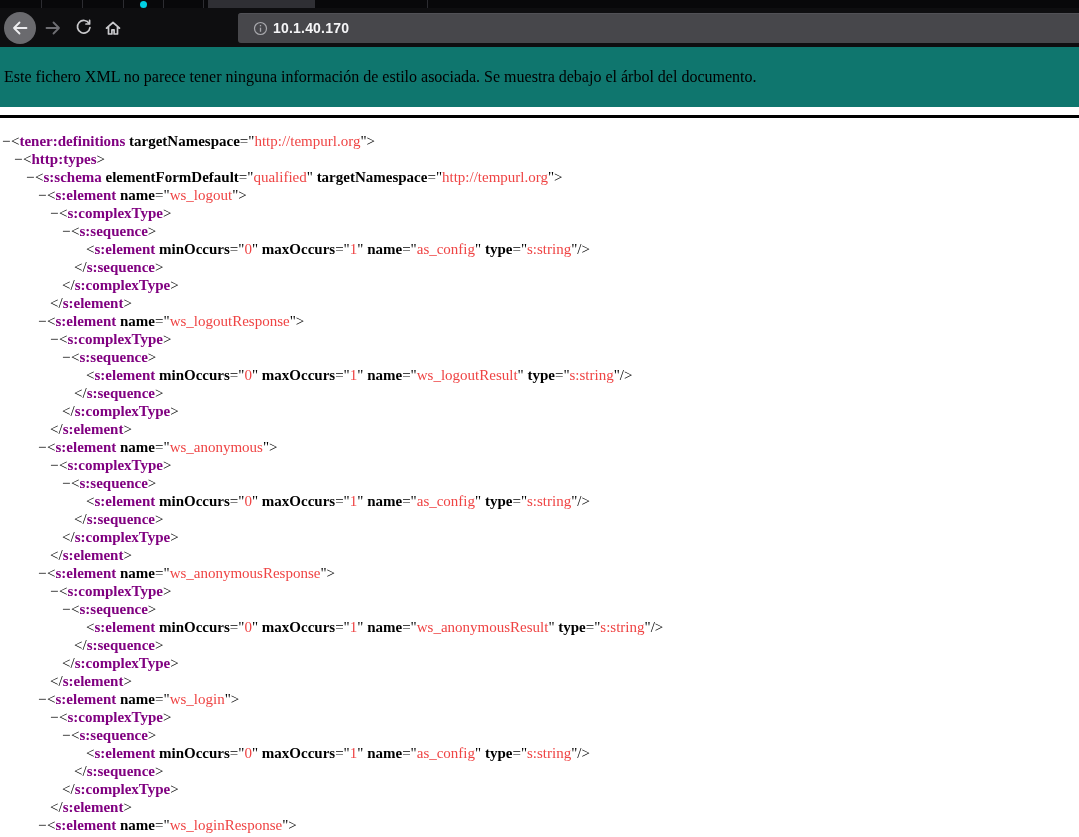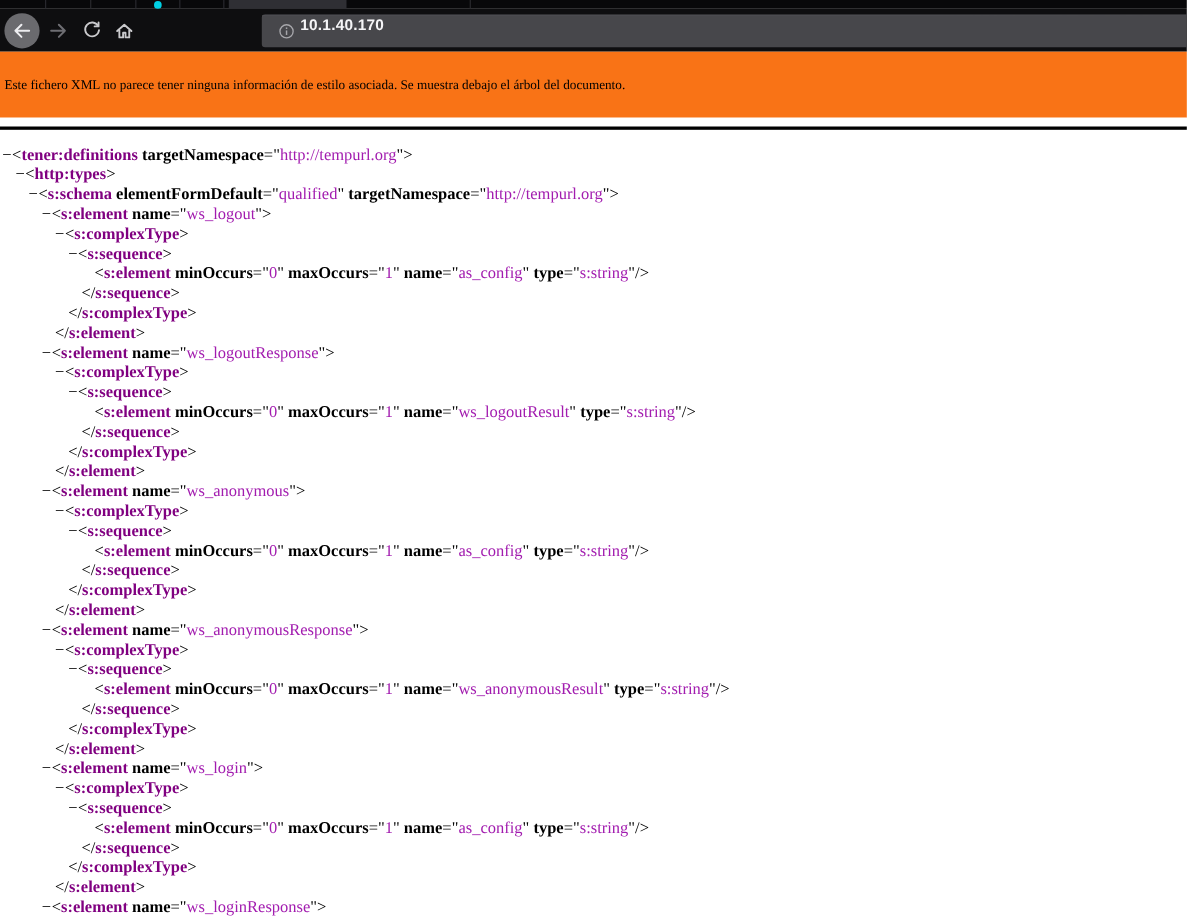--- a/index.html
+++ b/index.html
@@ -20,43 +20,43 @@
   .nav-btn { width:30px; height:30px; display:flex; align-items:center; justify-content:center; flex:0 0 auto; }
   .back-btn { width:32px; height:32px; border-radius:50%; background:#6a6a6e; margin-right:2px; }
   .nav-btn svg { display:block; }
   .icon-stroke { fill:none; stroke:#c9c9cc; stroke-width:1.7; stroke-linecap:round; stroke-linejoin:round; }
   .icon-stroke-bright { fill:none; stroke:#ededf0; stroke-width:1.8; stroke-linecap:round; stroke-linejoin:round; }
   .icon-dim { fill:none; stroke:#6e6e73; stroke-width:1.8; stroke-linecap:round; stroke-linejoin:round; }
 
   .urlbar {
     margin-left:110px; flex:1 1 auto; height:30px; background:#47474b;
     border-top:1px solid #515156; border-radius:3px 0 0 3px;
-    display:flex; align-items:flex-start; padding-left:9px;
+    display:flex; align-items:center; padding-left:9px;
     font-family:"Liberation Sans","DejaVu Sans",sans-serif; font-size:14px;
     white-space:nowrap; overflow:hidden;
   }
   .site-info { width:26px; height:30px; display:flex; align-items:center; justify-content:center; flex:0 0 auto; }
   .url-host { color:#f5f5f7; font-weight:600; letter-spacing:.2px; }
   .url-path { color:#9b9ba0; letter-spacing:.2px; }
 
   
   .msgbar {
-    height:60px; background:#f97316; display:flex; align-items:center;
-    padding-left:4px; font-size:12px; color:#000;text-align:right;
+    height:60px; background:#0f766e; display:flex; align-items:center;
+    padding-left:4px; font-size:16px; color:#000;text-align:right;
   }
   .gap { height:8px; background:#ffffff; }
   .divider { height:3px; background:#000000; }
 
   .content { padding-top:14px; font-size:15px; line-height:18px; color:#000; }
   .xline { height:18px; white-space:nowrap; }
   .toggle { display:inline-block; width:9px; color:#000; cursor:pointer; }
   .punct { color:#000; }
   .tagname { color:#800080; font-weight:bold; }
   .attrname { color:#000; font-weight:bold; }
-  .attrval { color:#a21caf; }
+  .attrval { color:#ef4444; }
 </style>
 </head>
 <body>
 
 <div class="tabstrip">
   <div class="active-tab"></div>
   <div class="fav-dot"></div>
 
 <div class="tab-sep" style="left: 41px;"></div>
     <div class="tab-sep" style="left: 82px;"></div>

